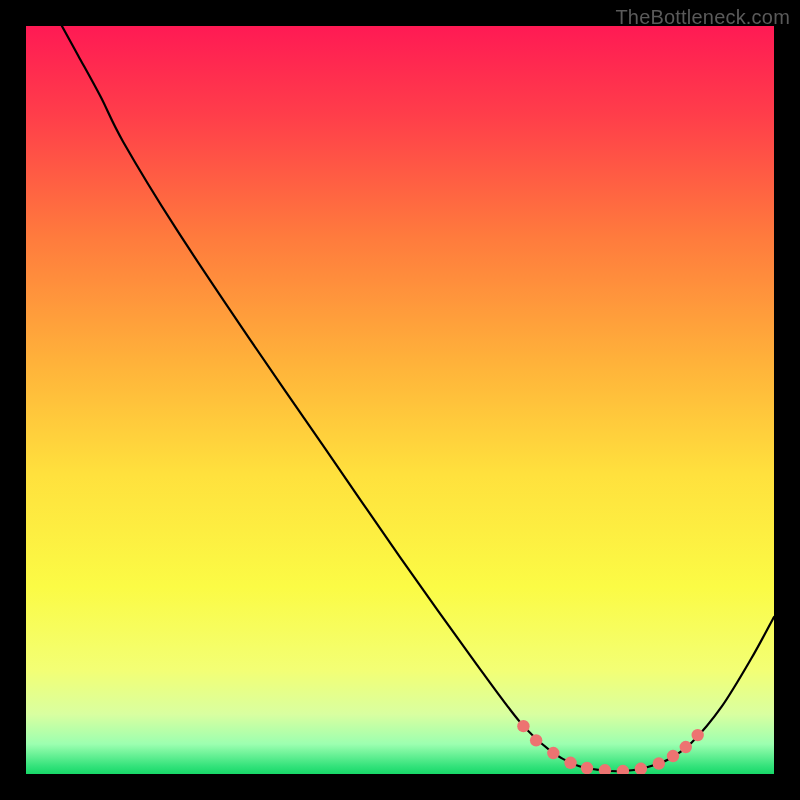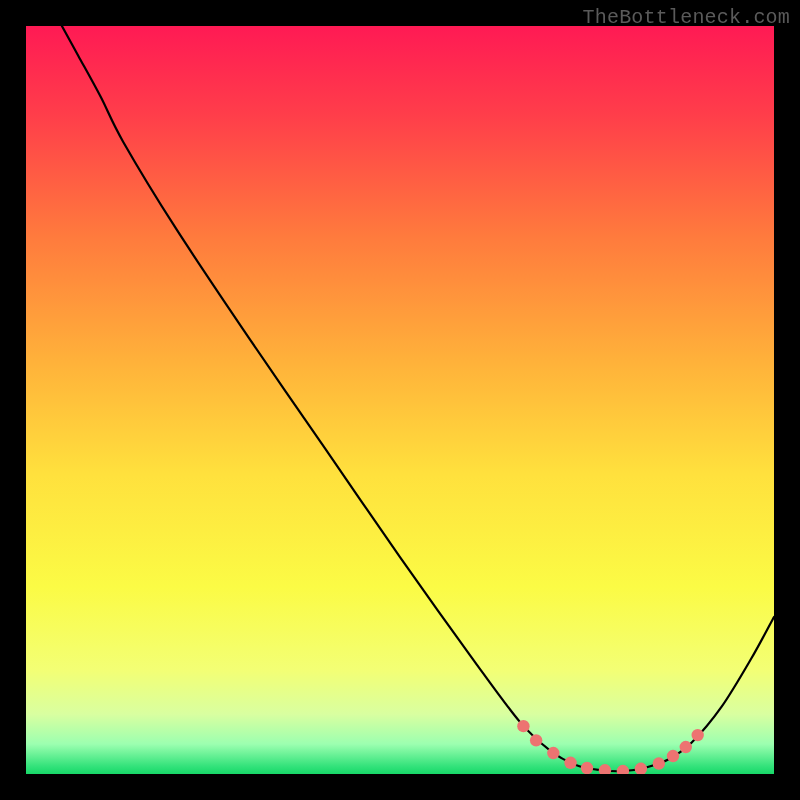--- a/index.html
+++ b/index.html
@@ -7,21 +7,21 @@
   .stage {
     position: relative;
     width: 800px;
     height: 800px;
     background: #000;
   }
   .watermark {
     position: absolute;
     top: 6px;
     right: 10px;
-    font-family: Liberation Mono, monospace;
+    font-family: Liberation Sans, sans-serif;
     font-size: 20px;
     font-weight: 500;
     color: #5a5a5a;
     letter-spacing: 0.2px;
     z-index: 10;
   }
   .plot {
     position: absolute;
     left: 26px;
     top: 26px;

